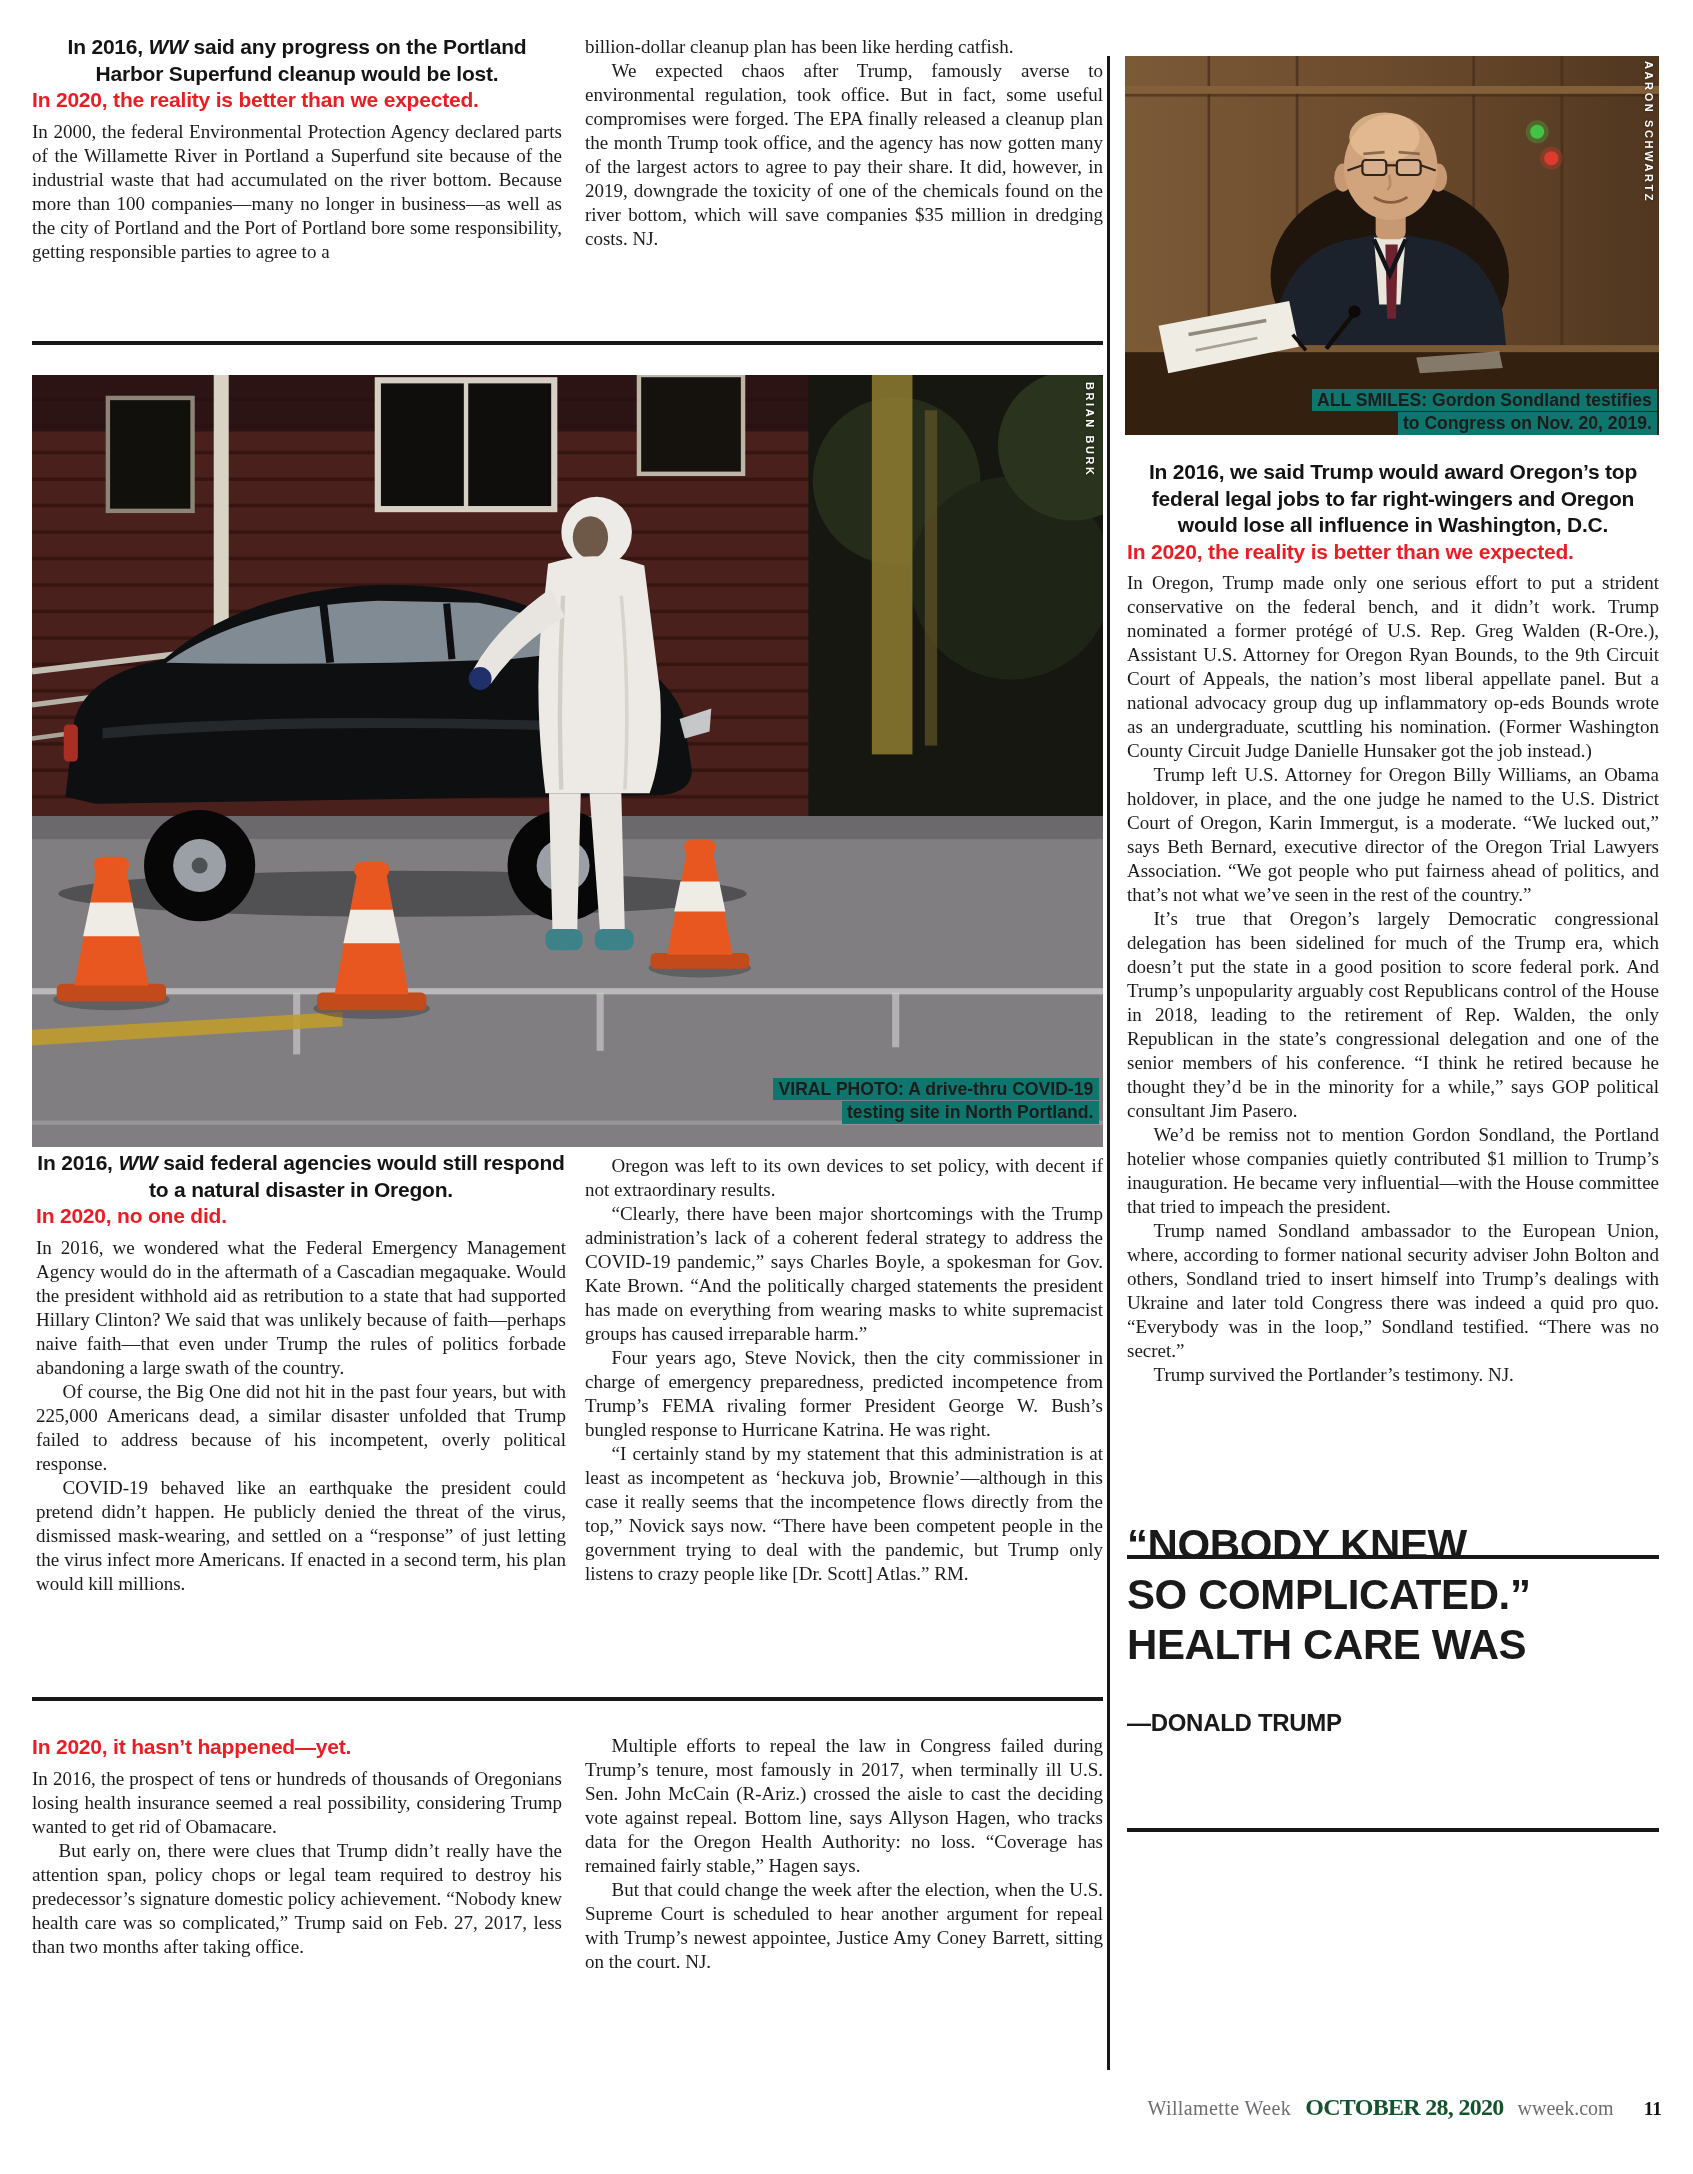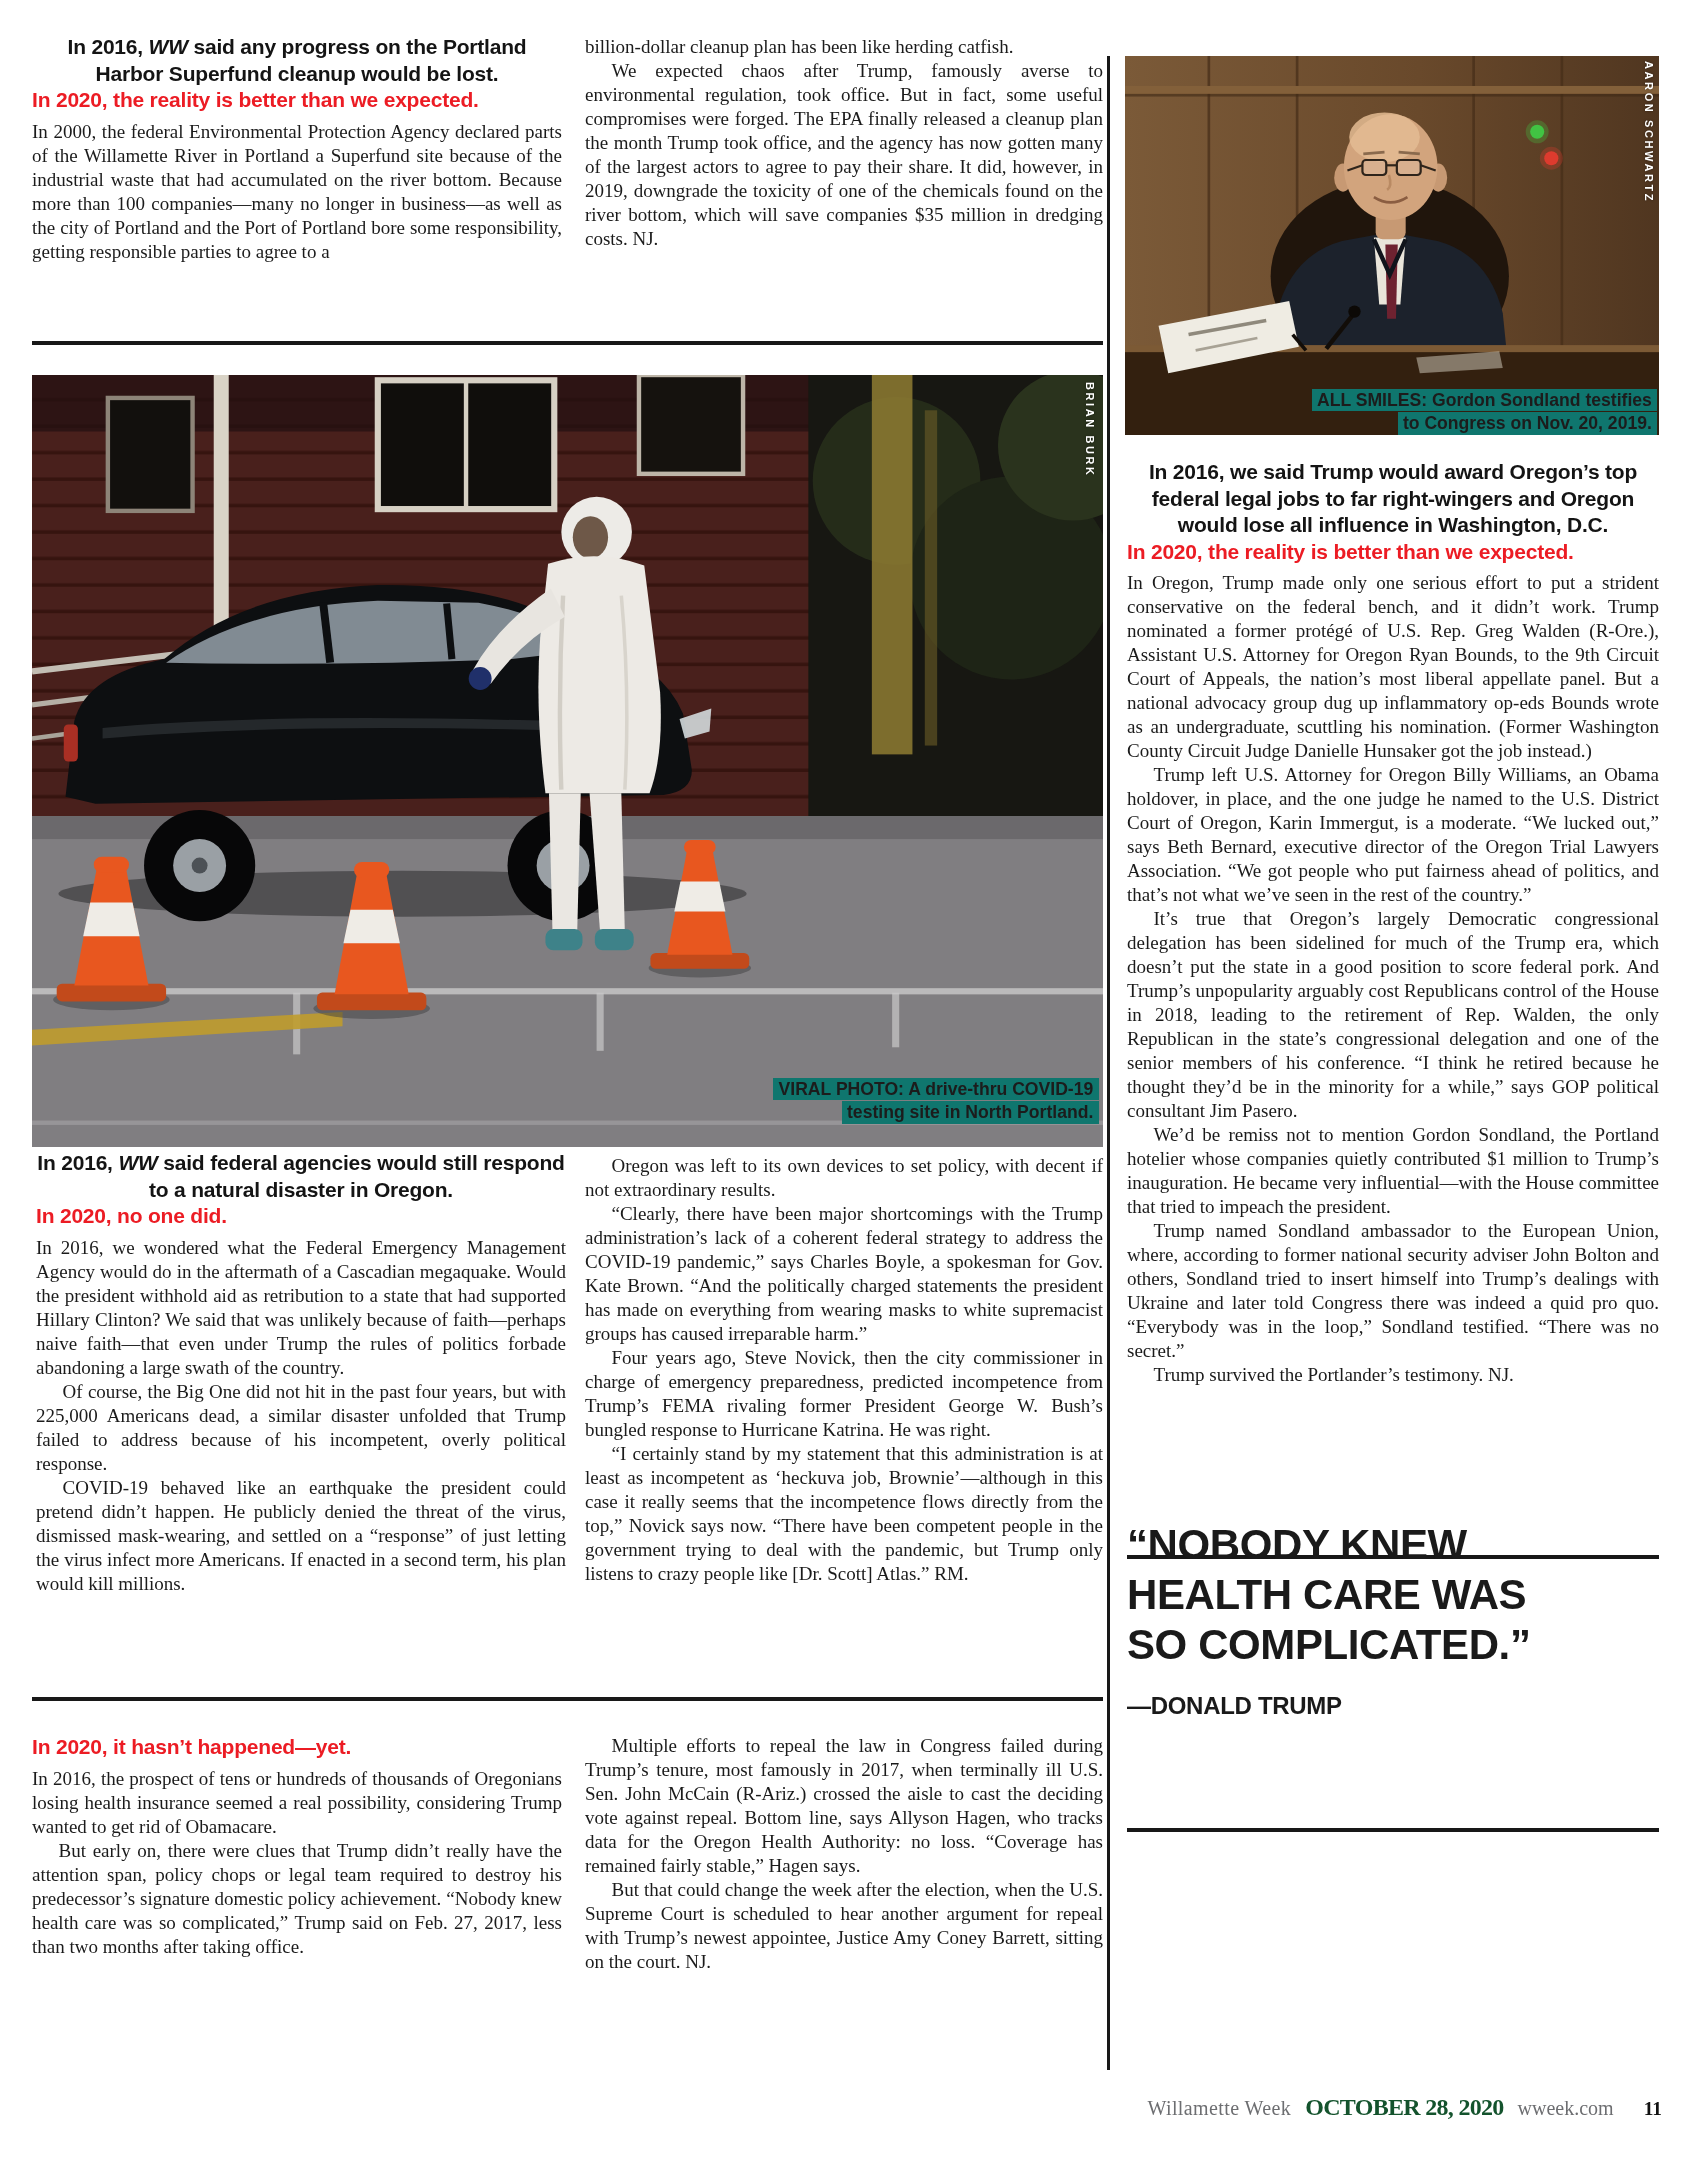--- a/index.html
+++ b/index.html
@@ -21,21 +21,21 @@
   .photo{position:absolute;overflow:hidden;}
   .photo svg{display:block;width:100%;height:100%;}
 
   .photo-cap{position:absolute;right:4.4px;text-align:right;font-family:"Liberation Sans",sans-serif;font-weight:700;font-size:17.6px;line-height:20px;color:#1c1c1c;}
   .photo-cap .capline{background:#0f766e;display:inline-block;padding:0.9px 5.3px 1.8px 5.3px;margin-top:0.9px;}
 
   .credit{position:absolute;writing-mode:vertical-rl;font-family:"Liberation Sans",sans-serif;font-weight:700;font-size:11px;letter-spacing:2.6px;color:#ffffff;text-shadow:0 0 2.6px rgba(0,0,0,.45);}
 
   .quote{position:absolute;font-family:"Liberation Sans",sans-serif;font-weight:700;color:#1a1a1a;}
   .quote-line{font-size:42px;line-height:50px;letter-spacing:-0.4px;}
-  .quote-attr{font-size:24px;line-height:26.5px;margin-top:23px;letter-spacing:-0.3px;}
+  .quote-attr{font-size:24px;line-height:26.5px;margin-top:40px;letter-spacing:-0.3px;}
 
   .footer{position:absolute;top:2094px;right:32px;display:flex;align-items:baseline;font-family:Liberation Serif, serif;}
   .footer .pub{color:#6d6e71;font-size:20px;letter-spacing:0.4px;margin-right:14px;}
   .footer .date{color:#14532d;font-weight:700;font-size:24px;letter-spacing:-0.7px;margin-right:14px;}
   .footer .site{color:#6d6e71;font-size:20px;margin-right:30px;}
   .footer .pagenum{color:#111;font-weight:700;font-size:19.4px;}
 </style>
 </head>
 <body>
 
@@ -260,22 +260,22 @@
       <p class="ind">We’d be remiss not to mention Gordon Sondland, the Portland hotelier whose companies quietly contributed $1 million to Trump’s inauguration. He became very influential—with the House committee that tried to impeach the president.</p>
       <p class="ind">Trump named Sondland ambassador to the European Union, where, according to former national security adviser John Bolton and others, Sondland tried to insert himself into Trump’s dealings with Ukraine and later told Congress there was indeed a quid pro quo. “Everybody was in the loop,” Sondland testified. “There was no secret.”</p>
       <p class="ind">Trump survived the Portlander’s testimony. NJ.</p>
     </div>
   </div>
 
   <div class="hrule" style="left:1127px;top:1555px;width:532px;"></div>
 
   <div class="quote" style="left:1127px;top:1520px;width:532px;">
     <div class="quote-line">“NOBODY KNEW</div>
+    <div class="quote-line">SO COMPLICATED.”</div>
     <div class="quote-line">HEALTH CARE WAS</div>
-    <div class="quote-line">SO COMPLICATED.”</div>
     <div class="quote-attr">—DONALD TRUMP</div>
   </div>
 
   <div class="hrule" style="left:1127px;top:1828px;width:532px;"></div>
 
   <div class="footer">
     <span class="pub">Willamette Week</span>
     <span class="date">OCTOBER 28, 2020</span>
     <span class="site">wweek.com</span>
     <span class="pagenum">11</span>

